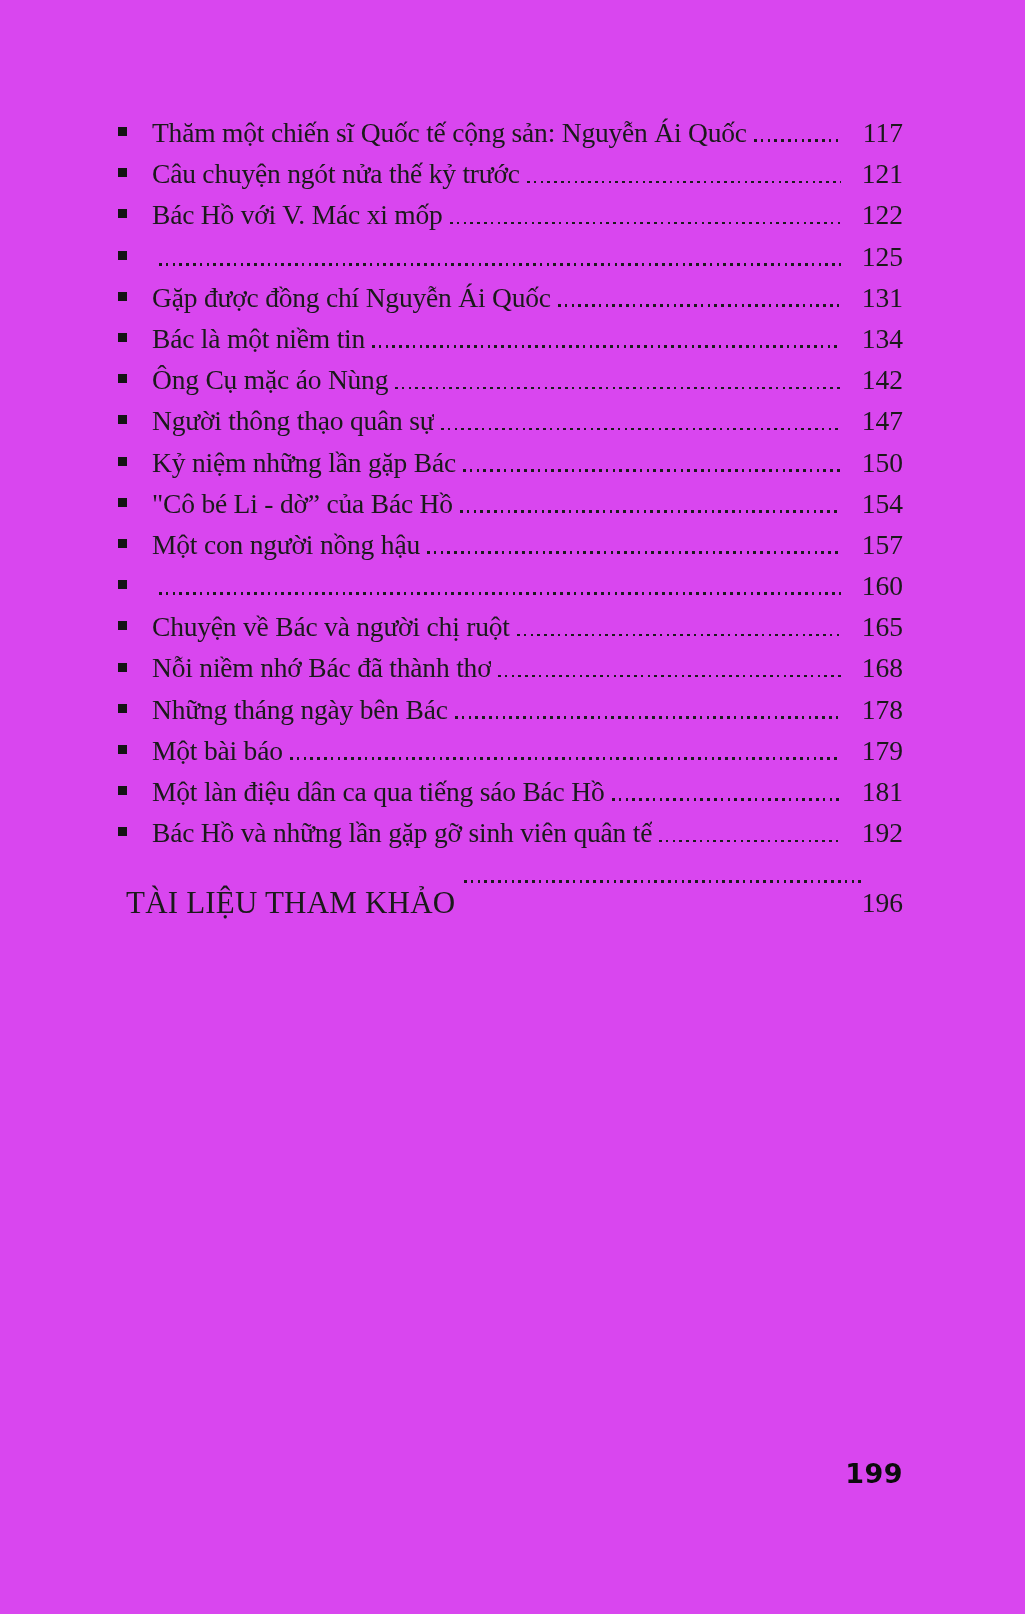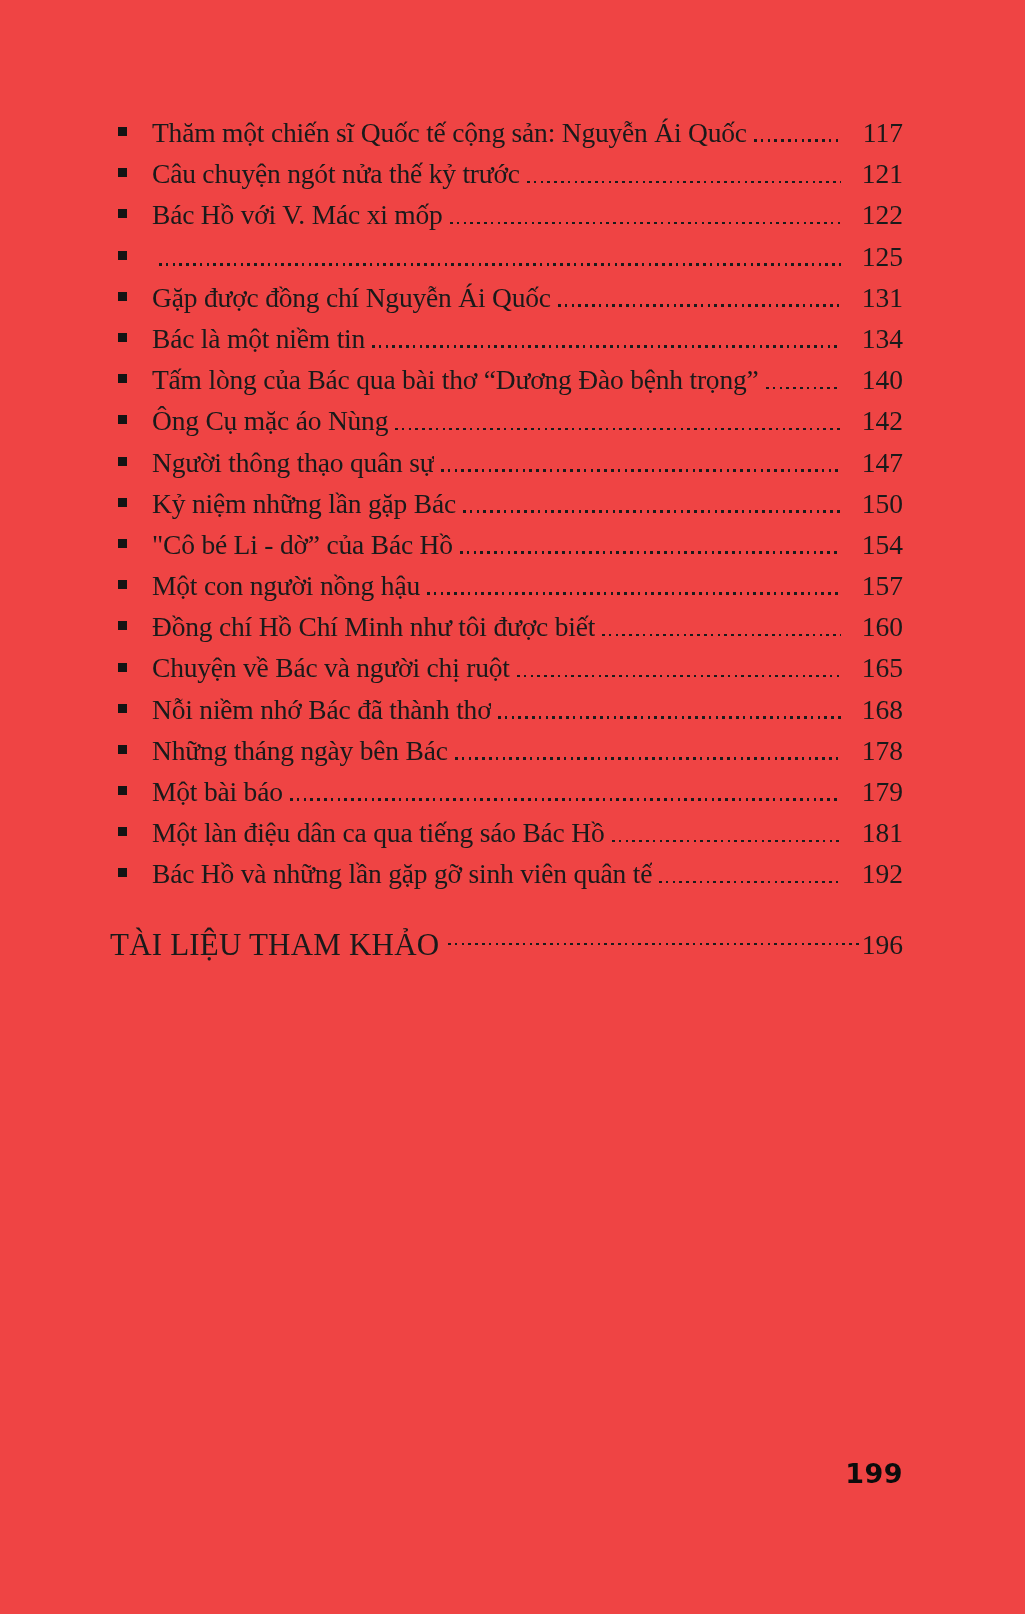--- a/index.html
+++ b/index.html
@@ -11,21 +11,21 @@
     width: 1025px;
     height: 1614px;
     position: relative;
     font-family: "Liberation Serif", serif;
     color: #1a1a1a;
     overflow: hidden;
   }
   .page {
     position: absolute;
     inset: 0;
-    background: #ef4444;
+    background: #d946ef;
   }
   .toc {
     position: absolute;
     left: 110px;
     right: 122px;
     top: 112px;
   }
   .toc-row {
     display: flex;
     align-items: baseline;
@@ -57,24 +57,25 @@
     margin-right: 5px;
     background: repeating-linear-gradient(to right, #1b1b1b 0 2.6px, transparent 2.6px 6.8px);
   }
   .pagenum {
     flex: 0 0 auto;
     font-size: 27.5px;
     margin-left: 16px;
   }
   .ref-row {
     display: flex;
-    align-items: center;
+    align-items: flex-start;
     height: 45px;
     line-height: 45px;
     margin-top: 27px;
+    margin-left: 16px;
   }
   .ref-title {
     flex: 0 0 auto;
     white-space: nowrap;
     font-size: 31px;
     letter-spacing: 0.2px;
   }
   .ref-row .leader {
     margin-left: 9px;
     margin-right: 0;
@@ -138,26 +139,20 @@
     <span class="pagenum">131</span>
   </div>
 
   <div class="toc-row">
     <span class="bullet"></span>
     <span class="title">Bác là một niềm tin</span>
     <span class="leader"></span>
     <span class="pagenum">134</span>
   </div>
 
-  <div class="toc-row">
-    <span class="bullet"></span>
-    <span class="title">Tấm lòng của Bác qua bài thơ “Dương Đào bệnh trọng”</span>
-    <span class="leader"></span>
-    <span class="pagenum">140</span>
-  </div>
 
   <div class="toc-row">
     <span class="bullet"></span>
     <span class="title">Ông Cụ mặc áo Nùng</span>
     <span class="leader"></span>
     <span class="pagenum">142</span>
   </div>
 
   <div class="toc-row">
     <span class="bullet"></span>
@@ -182,21 +177,20 @@
 
   <div class="toc-row">
     <span class="bullet"></span>
     <span class="title">Một con người nồng hậu</span>
     <span class="leader"></span>
     <span class="pagenum">157</span>
   </div>
 
   <div class="toc-row">
     <span class="bullet"></span>
-    <span class="title">Đồng chí Hồ Chí Minh như tôi được biết</span>
     <span class="leader"></span>
     <span class="pagenum">160</span>
   </div>
 
   <div class="toc-row">
     <span class="bullet"></span>
     <span class="title">Chuyện về Bác và người chị ruột</span>
     <span class="leader"></span>
     <span class="pagenum">165</span>
   </div>

